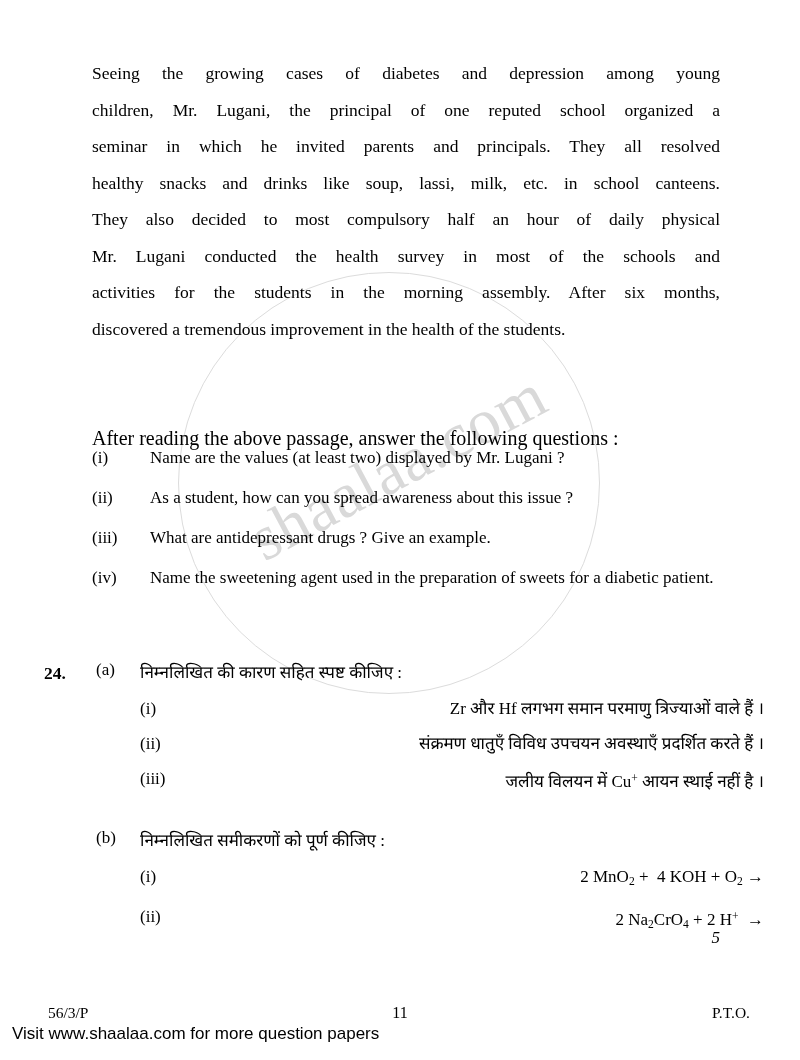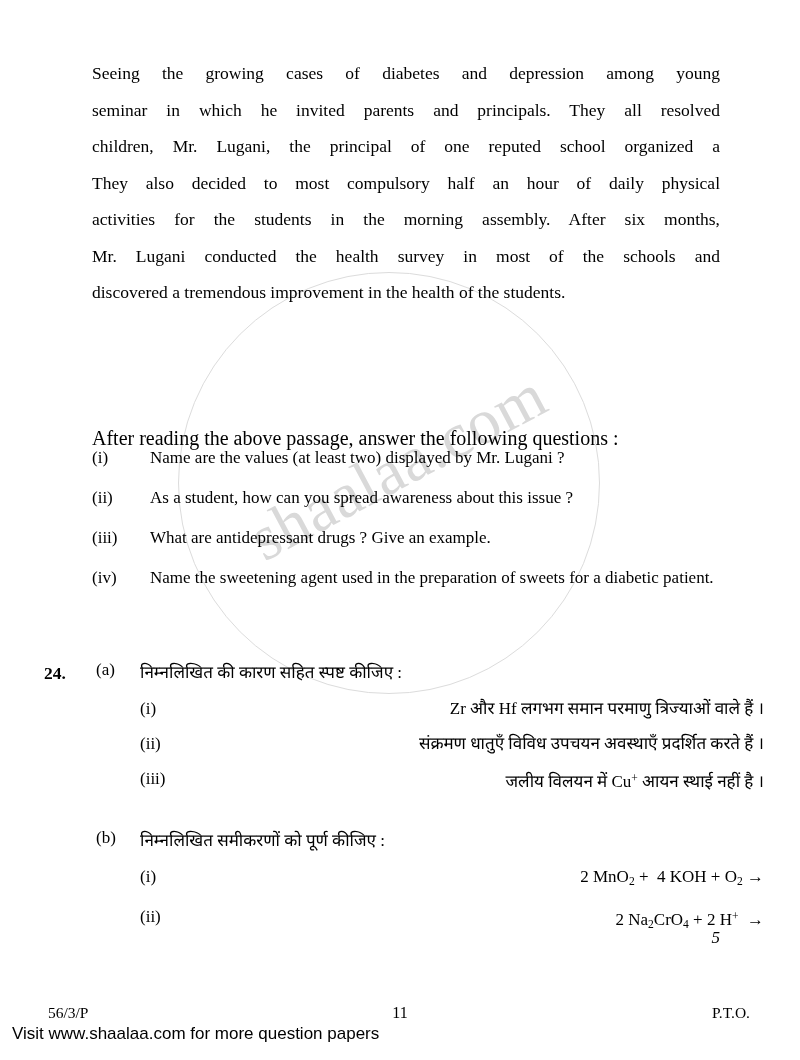--- a/index.html
+++ b/index.html
@@ -203,25 +203,26 @@
 
 <div class="page">
 
   <div class="watermark"></div>
   <div class="watermark-text">shaalaa.com</div>
 
   <div class="content">
 
     <div class="passage">
       <div>Seeing the growing cases of diabetes and depression among young</div>
+      <div>children, Mr. Lugani, the principal of one reputed school organized a</div>
       <div>seminar in which he invited parents and principals. They all resolved</div>
-      <div>children, Mr. Lugani, the principal of one reputed school organized a</div>
+      <div>healthy snacks and drinks like soup, lassi, milk, etc. in school canteens.</div>
       <div>They also decided to most compulsory half an hour of daily physical</div>
+      <div>Mr. Lugani conducted the health survey in most of the schools and</div>
       <div>activities for the students in the morning assembly. After six months,</div>
-      <div>Mr. Lugani conducted the health survey in most of the schools and</div>
       <div class="lastline">discovered a tremendous improvement in the health of the students.</div>
     </div>
 
     <div class="after-reading">After reading the above passage, answer the following questions :</div>
 
     <div class="qlist">
       <div class="qrow">
         <div class="num">(i)</div>
         <div class="txt">Name are the values (at least two) displayed by Mr. Lugani ?</div>
       </div>

